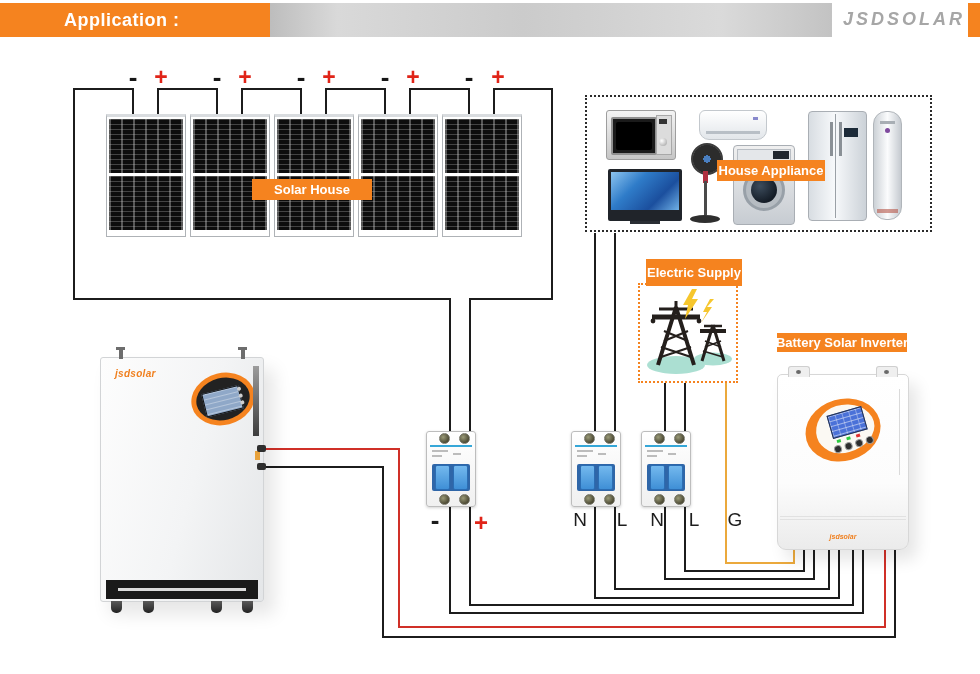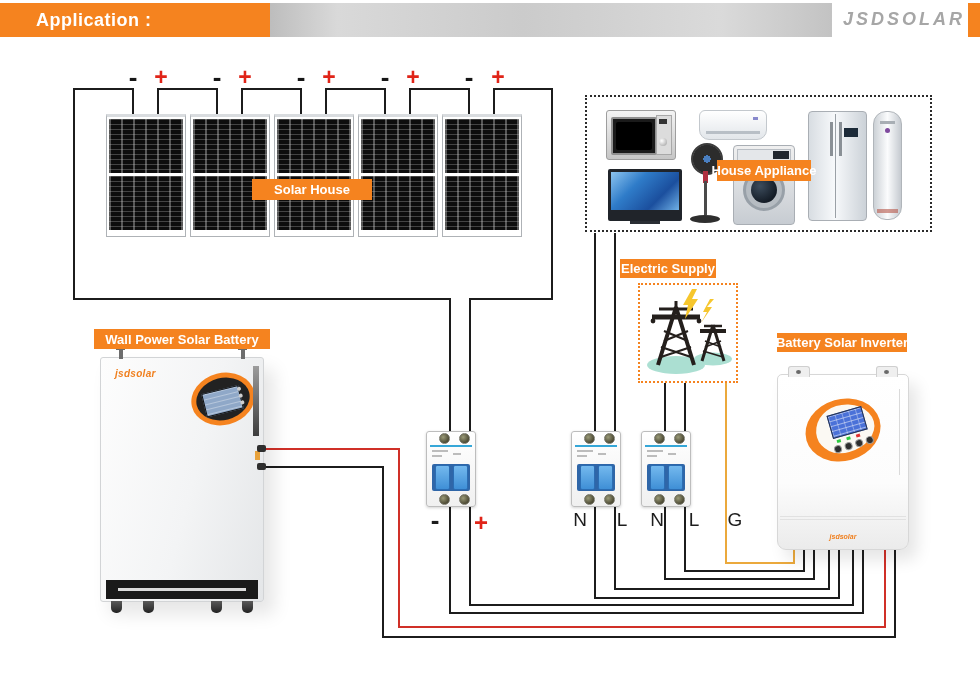--- a/index.html
+++ b/index.html
@@ -1,21 +1,21 @@
 <!DOCTYPE html>
 <html><head>
 <meta charset="utf-8">
 <style>
   html,body{margin:0;padding:0;background:#fff;}
   #stage{position:relative;width:980px;height:674px;background:#fff;overflow:hidden;
          font-family:"Liberation Sans","DejaVu Sans",sans-serif;}
 
   
   .hdr-orange{position:absolute;left:0;top:3px;width:270px;height:34px;background:#f5831f;
-              display:flex;align-items:center;}
+              display:flex;align-items:center;padding-left:28px;}
   .hdr-orange span{color:#fff;font-weight:bold;font-size:18px;padding-left:36px;letter-spacing:.5px;}
   .hdr-gray{position:absolute;left:270px;top:3px;width:562px;height:34px;
             background:linear-gradient(90deg,#bdbdbd,#d9d9d9 12%,#cbcbcb 45%,#dadada 80%,#c3c3c3);}
   .hdr-brand{position:absolute;left:843px;top:9px;font-size:18px;font-weight:bold;font-style:italic;
              color:#a6a6a6;letter-spacing:3px;}
   .hdr-bar{position:absolute;left:968px;top:3px;width:12px;height:34px;background:#f5831f;}
 
   
   .olabel{position:absolute;background:#f5831f;color:#fff;font-weight:bold;font-size:13px;
           display:flex;align-items:center;justify-content:center;z-index:40;white-space:nowrap;}
@@ -290,23 +290,23 @@
         <div class="h1"></div>
         <div class="h2"></div>
         <div class="disp"></div>
     </div>
     <div class="app towerac" style="left:286px;top:14px;width:27px;height:107px">
       <div class="vent"></div>
         <div class="dot"></div>
         <div class="band"></div>
     </div>
   </div>
-  <div class="olabel" style="left:717px;top:160px;width:94px;height:21px">House Appliance</div>
-
-  <div class="olabel" style="left:620px;top:259px;width:96px;height:19px">Electric Supply</div>
+  <div class="olabel" style="left:717px;top:160px;width:108px;height:21px">House Appliance</div>
+
+  <div class="olabel" style="left:646px;top:259px;width:96px;height:27px">Electric Supply</div>
   <div class="supply-box">
     <svg width="96" height="94" viewBox="0 0 96 94">
       <ellipse cx="36" cy="80" rx="29" ry="9" fill="#abdfd2"></ellipse>
       <ellipse cx="73" cy="74" rx="19" ry="6.5" fill="#abdfd2"></ellipse>
       <g stroke="#241f1c" fill="none">
         <path d="M18 80 L36 22 M54 80 L36 22" stroke-width="4"></path>
         <path d="M12 32 H60" stroke-width="5"></path>
         <path d="M19 24 H53" stroke-width="3"></path>
         <path d="M24 46 L48 56 M48 46 L24 56 M21 62 L51 72 M51 62 L21 72" stroke-width="2.2"></path>
         <path d="M36 16 V22" stroke-width="3"></path>
@@ -317,21 +317,20 @@
         <path d="M62 76 L73 40 M84 76 L73 40" stroke-width="3"></path>
         <path d="M60 46 H86" stroke-width="4"></path>
         <path d="M64 41 H82" stroke-width="2.5"></path>
         <path d="M65 56 L81 62 M81 56 L65 62 M63 66 L83 72" stroke-width="1.8"></path>
       </g>
       <path d="M52 4 L43 20 h5 L45 34 L58 14 h-6 L57 4 Z" fill="#f6c62d"></path>
       <path d="M70 14 L63 27 h4 L61 38 L72 22 h-5 L74 14 Z" fill="#f6c62d"></path>
     </svg>
   </div>
 
-  <div class="olabel" style="left:94px;top:329px;width:176px;height:20px">Wall Power Solar Battery</div>
   <div class="battery">
     <div class="hook" style="left:18px"></div>
     <div class="hook" style="right:18px"></div>
     <div class="batt-logo">jsdsolar</div>
     <div class="batt-oval">
       <div class="batt-lcd"></div>
       <div class="batt-btn" style="top:13px"></div>
       <div class="batt-btn" style="top:20px"></div>
       <div class="batt-btn" style="top:27px"></div>
     </div>

